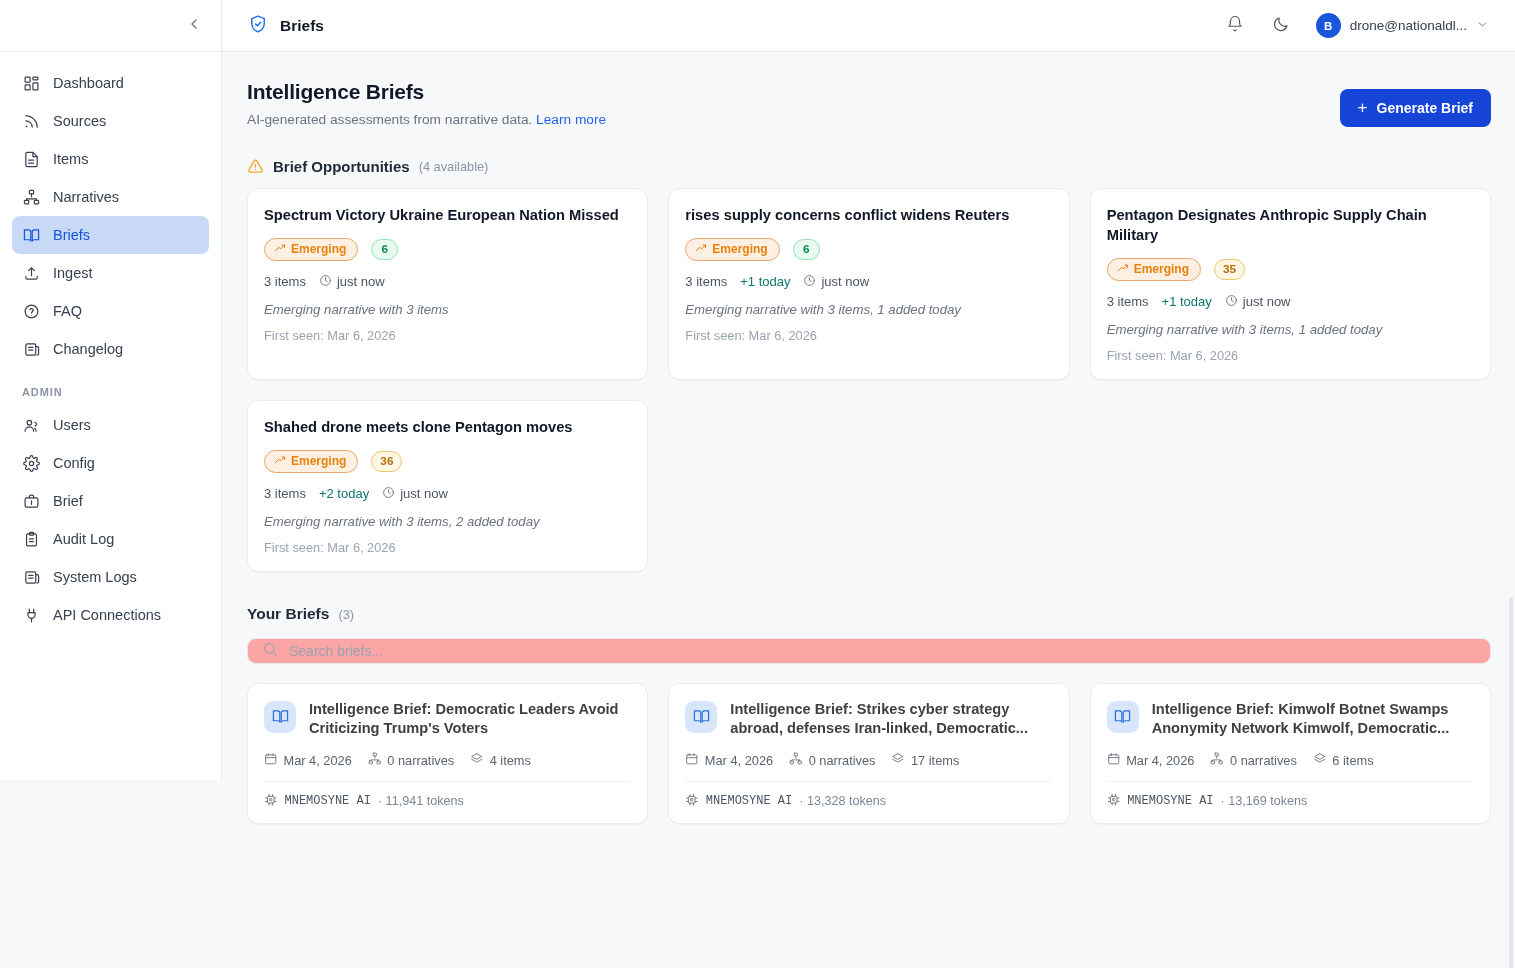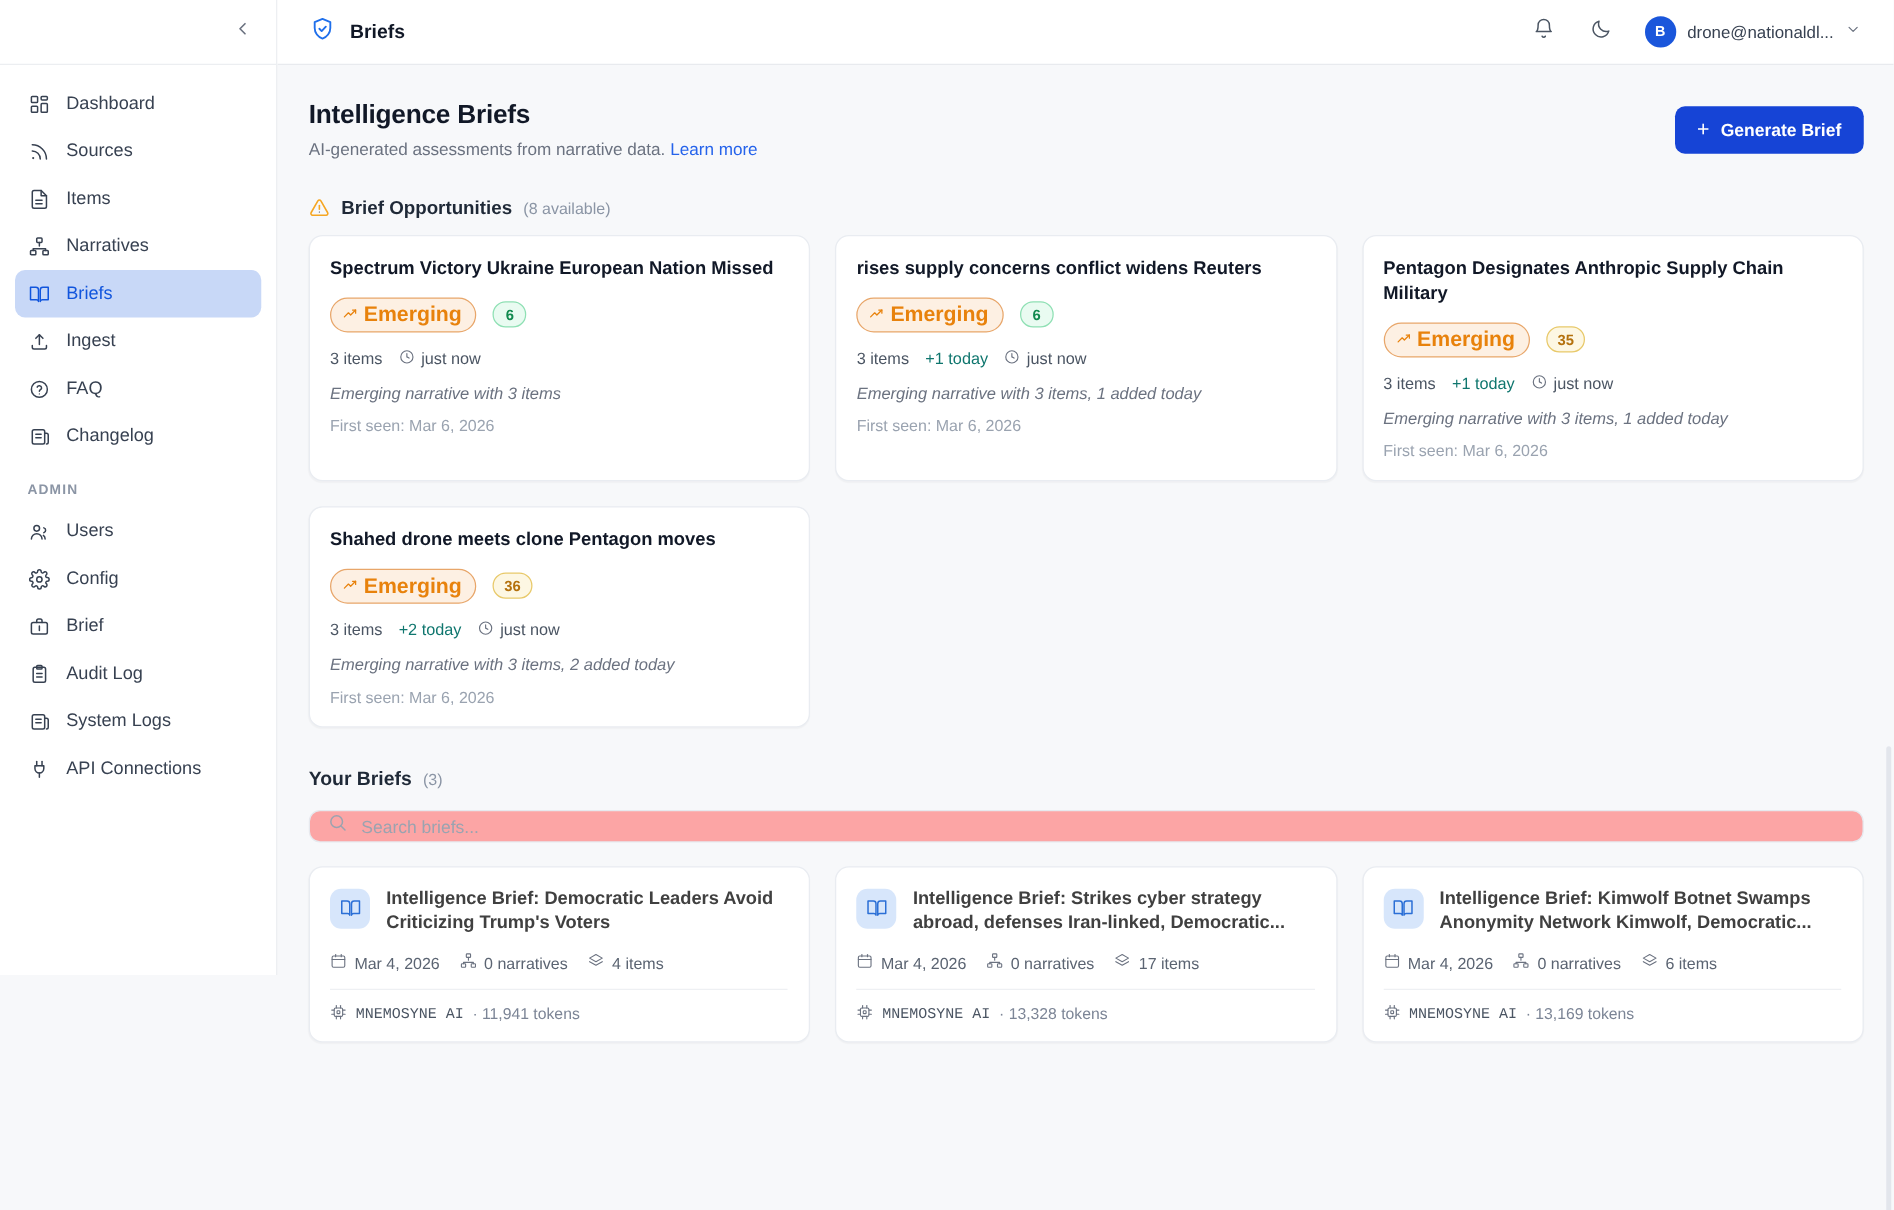--- a/index.html
+++ b/index.html
@@ -107,21 +107,21 @@
   .user-email { font-size: 13.5px; color: #374151; }
   .caret svg { width: 13px; height: 13px; stroke: #6b7280; fill: none; stroke-width: 1.8; stroke-linecap: round; stroke-linejoin: round; }
 
   .content {
     flex: 1 1 auto;
     overflow: hidden;
     padding: 28px 24px 0 25px;
     position: relative;
   }
 
-  .page-head { display: flex; align-items: center; }
+  .page-head { display: flex; align-items: flex-end; }
   .page-title { font-size: 21px; font-weight: 700; color: #111827; letter-spacing: -0.2px; }
   .page-sub { font-size: 13.7px; color: #6b7280; margin-top: 8px; }
   .page-sub a { color: #2563eb; text-decoration: none; }
   .gen-btn {
     margin-left: auto;
     background: #1644d6;
     color: #fff;
     border: none;
     border-radius: 8px;
     height: 38px;
@@ -162,21 +162,21 @@
     line-height: 1.35; margin-bottom: 12px;
   }
   .badge-row { display: flex; align-items: center; gap: 13px; margin-bottom: 13px; }
   .badge-emerging {
     display: inline-flex; align-items: center; gap: 5px;
     background: #fdf0e3;
     border: 1px solid #e8a66a;
     color: #e8820c;
     border-radius: 999px;
     padding: 3px 11px 3px 9px;
-    font-size: 17px;
+    font-size: 12px;
     font-weight: 600;
   }
   .badge-emerging svg { width: 12px; height: 12px; stroke: #e8820c; fill: none; stroke-width: 2; stroke-linecap: round; stroke-linejoin: round; }
   .score-badge {
     display: inline-flex; align-items: center; justify-content: center;
     min-width: 27px; height: 21px;
     border-radius: 999px;
     font-size: 11.8px; font-weight: 600;
     padding: 0 8px;
   }
@@ -511,21 +511,21 @@
 
       <div class="section-head">
         <span class="warn-ic">
           <svg viewBox="0 0 24 24">
               <path d="M10.3 3.8 2.6 17.2A2 2 0 0 0 4.3 20h15.4a2 2 0 0 0 1.7-2.8L13.7 3.8a2 2 0 0 0-3.4 0z"></path>
               <line x1="12" y1="9" x2="12" y2="13.2"></line>
               <circle cx="12" cy="16.4" r="0.65" fill="currentColor" stroke="none"></circle>
             </svg>
         </span>
         <span class="section-title">Brief Opportunities</span>
-        <span class="section-count">(8 available)</span>
+        <span class="section-count">(4 available)</span>
       </div>
 
       <div class="grid">
 
         <div class="opp-card">
           <div class="opp-title">Spectrum Victory Ukraine European Nation Missed</div>
           <div class="badge-row">
             <span class="badge-emerging">
               <span>
                 <svg viewBox="0 0 24 24">

